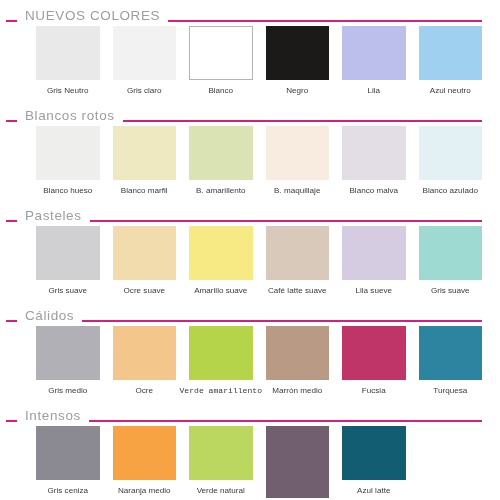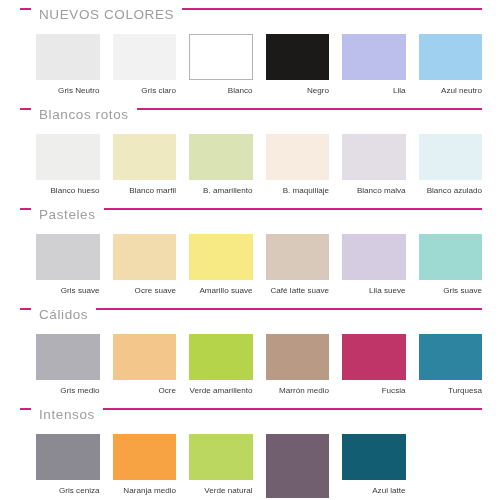--- a/index.html
+++ b/index.html
@@ -27,26 +27,25 @@
   .section {
     flex: 1 1 0;
     display: flex;
     flex-direction: column;
     min-height: 0;
   }
 
   
   .section-head {
     display: flex;
-    align-items: flex-start;
+    align-items: flex-end;
     height: 22px;
-    padding: 0 18px 0 20px;
+    padding: 0 18px 0 6px;
     box-sizing: border-box;
     flex: 0 0 auto;
-    margin-top: 8px;
   }
   .head-dash {
     width: 11px;
     height: 2px;
     background: #d1207f;
     flex: 0 0 auto;
   }
   .head-title {
     font-size: 13.5px;
     letter-spacing: 0.6px;
@@ -69,21 +68,21 @@
     grid-template-columns: repeat(6, 1fr);
     column-gap: 7px;
     padding: 4px 18px 2px 30px;
     box-sizing: border-box;
     min-height: 0;
   }
 
   .swatch-cell {
     display: flex;
     flex-direction: column;
-    align-items: flex-end;
+    align-items: center;
     min-width: 0;
     min-height: 0;
     padding-left: 6px;
   }
 
   .swatch-chip {
     flex: 1 1 auto;
     min-height: 0;
     width: 100%;
     box-sizing: border-box;
@@ -218,21 +217,21 @@
         <div class="swatch-cell">
           <div class="swatch-chip" style="background: rgb(176, 176, 182);"></div>
           <div class="swatch-label" style="color: rgb(58, 58, 58);">Gris medio</div>
         </div>
         <div class="swatch-cell">
           <div class="swatch-chip" style="background: rgb(243, 198, 140);"></div>
           <div class="swatch-label" style="color: rgb(58, 58, 58);">Ocre</div>
         </div>
         <div class="swatch-cell">
           <div class="swatch-chip" style="background: rgb(181, 212, 74);"></div>
-          <div class="swatch-label" style="color: rgb(58, 58, 58);">Verde amarillento</div>
+          <div class="swatch-label" style="color: rgb(58, 58, 58); font-family: Liberation Mono, monospace;">Verde amarillento</div>
         </div>
         <div class="swatch-cell">
           <div class="swatch-chip" style="background: rgb(184, 154, 133);"></div>
           <div class="swatch-label" style="color: rgb(58, 58, 58);">Marrón medio</div>
         </div>
         <div class="swatch-cell">
           <div class="swatch-chip" style="background: rgb(191, 53, 103);"></div>
           <div class="swatch-label" style="color: rgb(58, 58, 58);">Fucsia</div>
         </div>
         <div class="swatch-cell">

